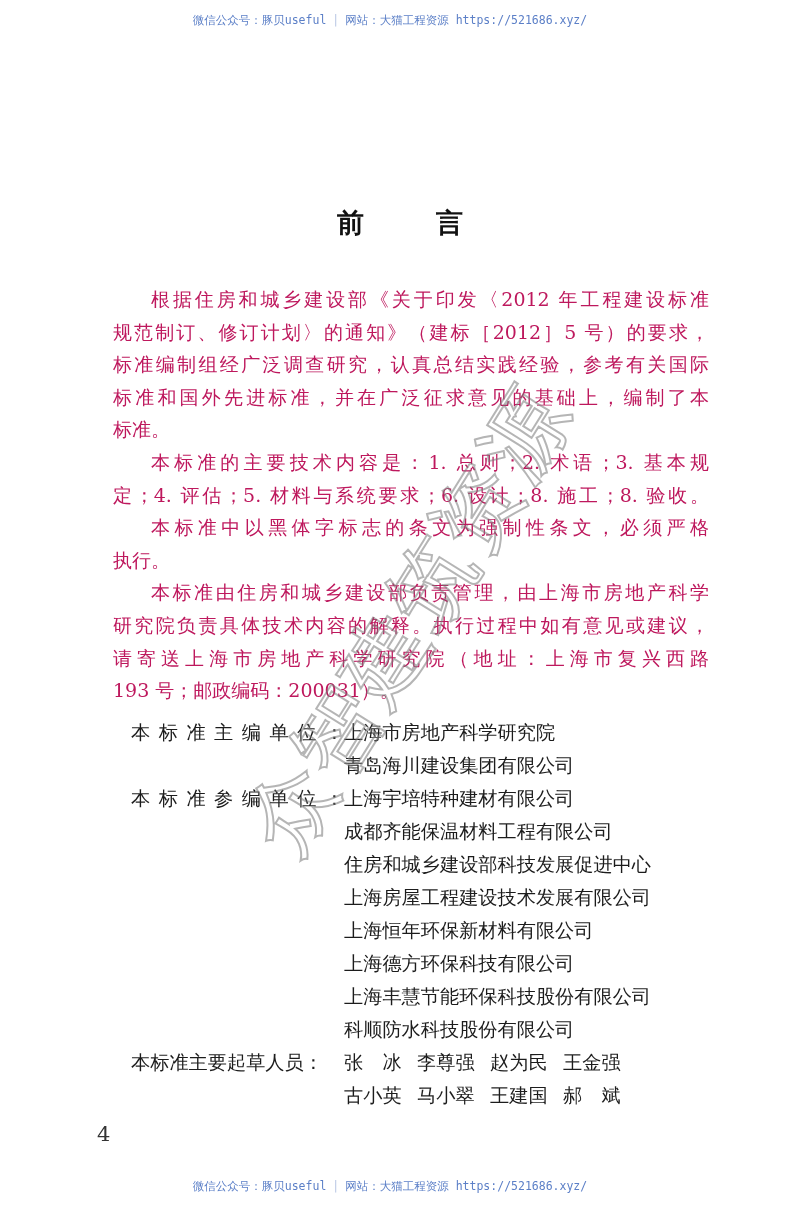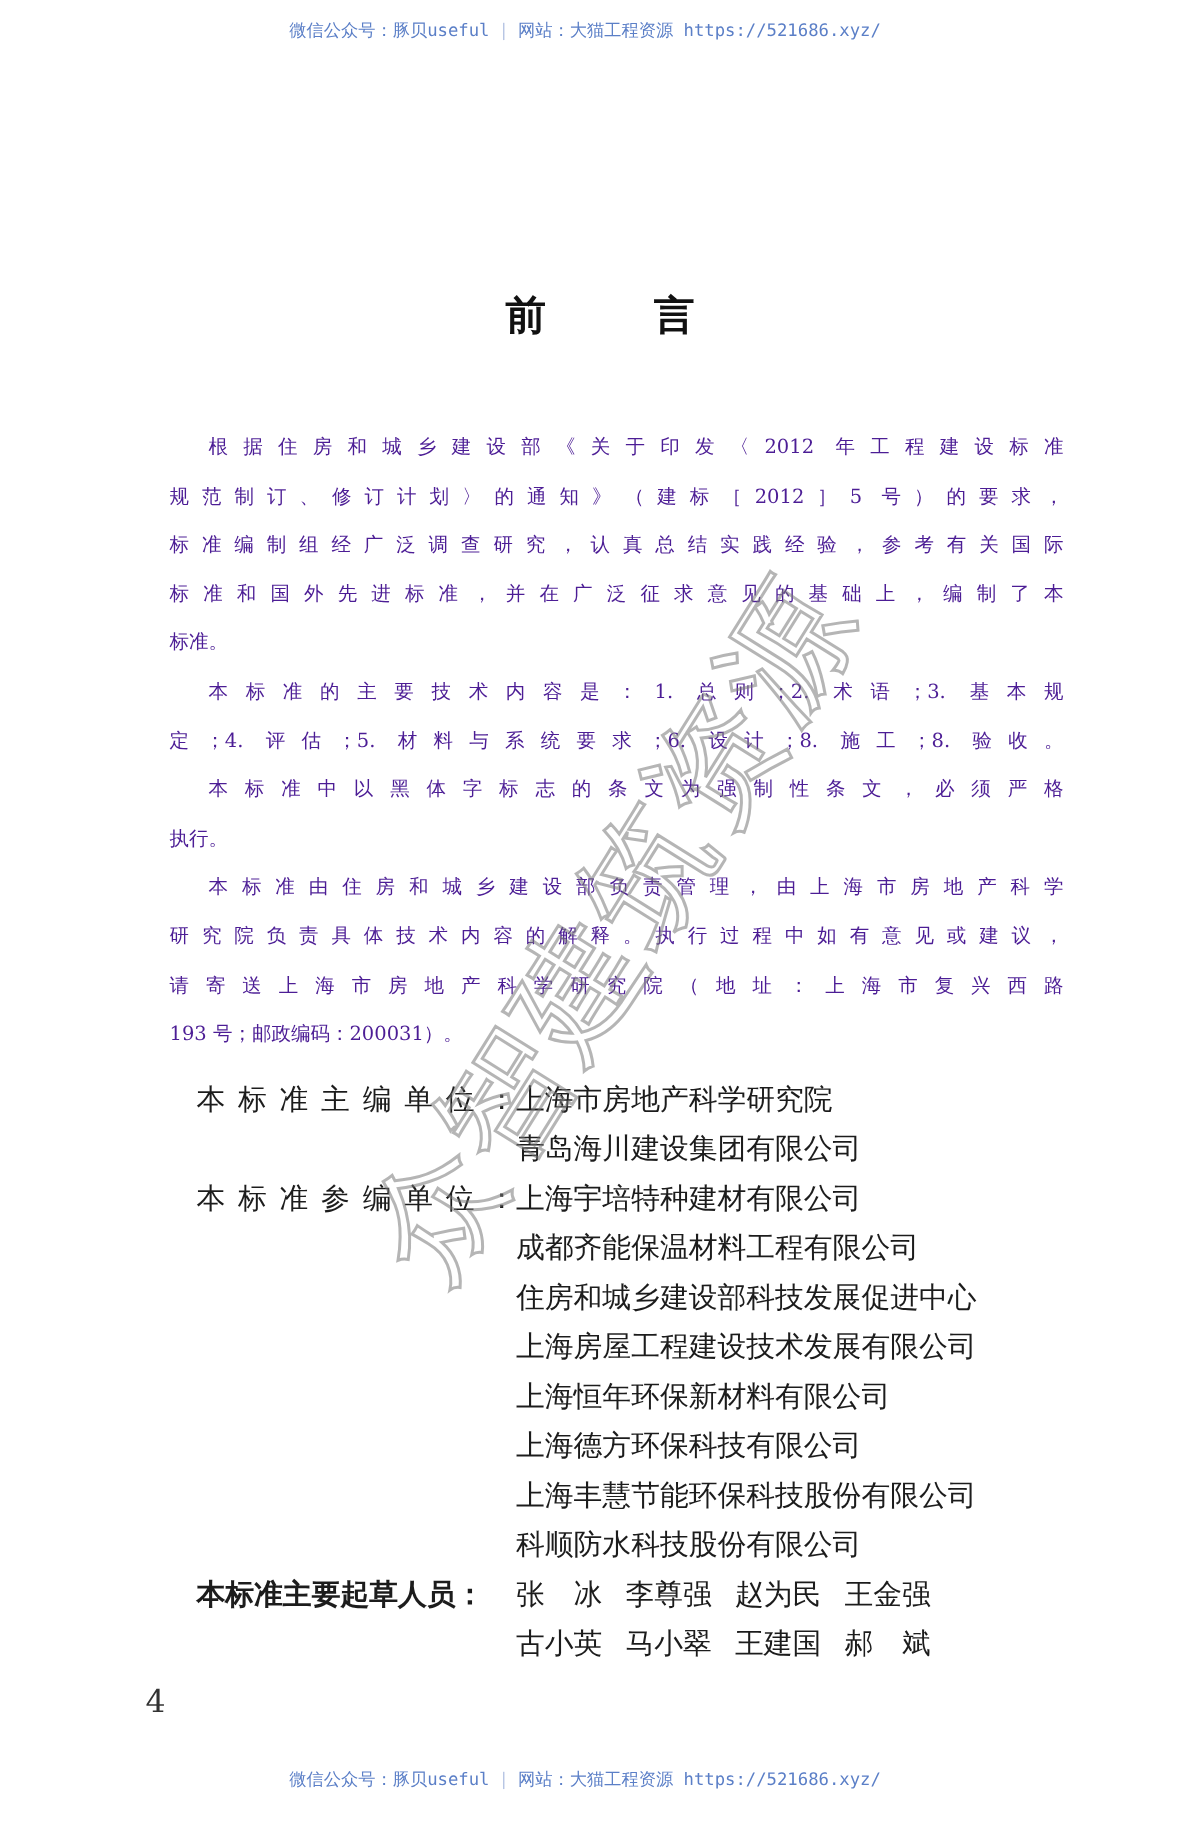--- a/index.html
+++ b/index.html
@@ -25,40 +25,40 @@
       color: #5b7fc7;
       letter-spacing: 0px;
       white-space: nowrap;
     }
     .banner.top { top: 13px; }
     .banner.bottom { top: 1179px; }
     .banner .sep { color: #b8c6e4; margin: 0 6px; }
 
     .title {
       position: absolute;
-      top: 192px;
+      top: 205px;
       left: 0;
       width: 800px;
       text-align: center;
       font-size: 27px;
       font-weight: bold;
       letter-spacing: 0;
       color: #111;
     }
     .title span { display: inline-block; }
     .title .gap { width: 72px; }
 
     .body {
       position: absolute;
       left: 113px;
       top: 283px;
       width: 596px;
-      font-size: 13px;
+      font-size: 19px;
       line-height: 32.6px;
-      color: #4c1d95;
+      color: #be185d;
     }
     .line { display: block; white-space: nowrap; }
     .line.justify { text-align-last: justify; text-align: justify; }
 
     .units {
       position: absolute;
       left: 131px;
       top: 716px;
       font-size: 19.2px;
       line-height: 33px;
@@ -171,21 +171,21 @@
   </div>
   <div class="unit-row">
     <span class="unit-label"></span>
     <span class="unit-value">上海丰慧节能环保科技股份有限公司</span>
   </div>
   <div class="unit-row">
     <span class="unit-label"></span>
     <span class="unit-value">科顺防水科技股份有限公司</span>
   </div>
   <div class="unit-row names-row">
-    <span class="unit-label" style="text-align-last:left;font-weight:bold;">本标准主要起草人员：</span>
+    <span class="unit-label" style="text-align-last:left;">本标准主要起草人员：</span>
     <span class="name">张　冰</span>
     <span class="name">李尊强</span>
     <span class="name">赵为民</span>
     <span class="name">王金强</span>
   </div>
   <div class="unit-row names-row">
     <span class="unit-label"></span>
     <span class="name">古小英</span>
     <span class="name">马小翠</span>
     <span class="name">王建国</span>

